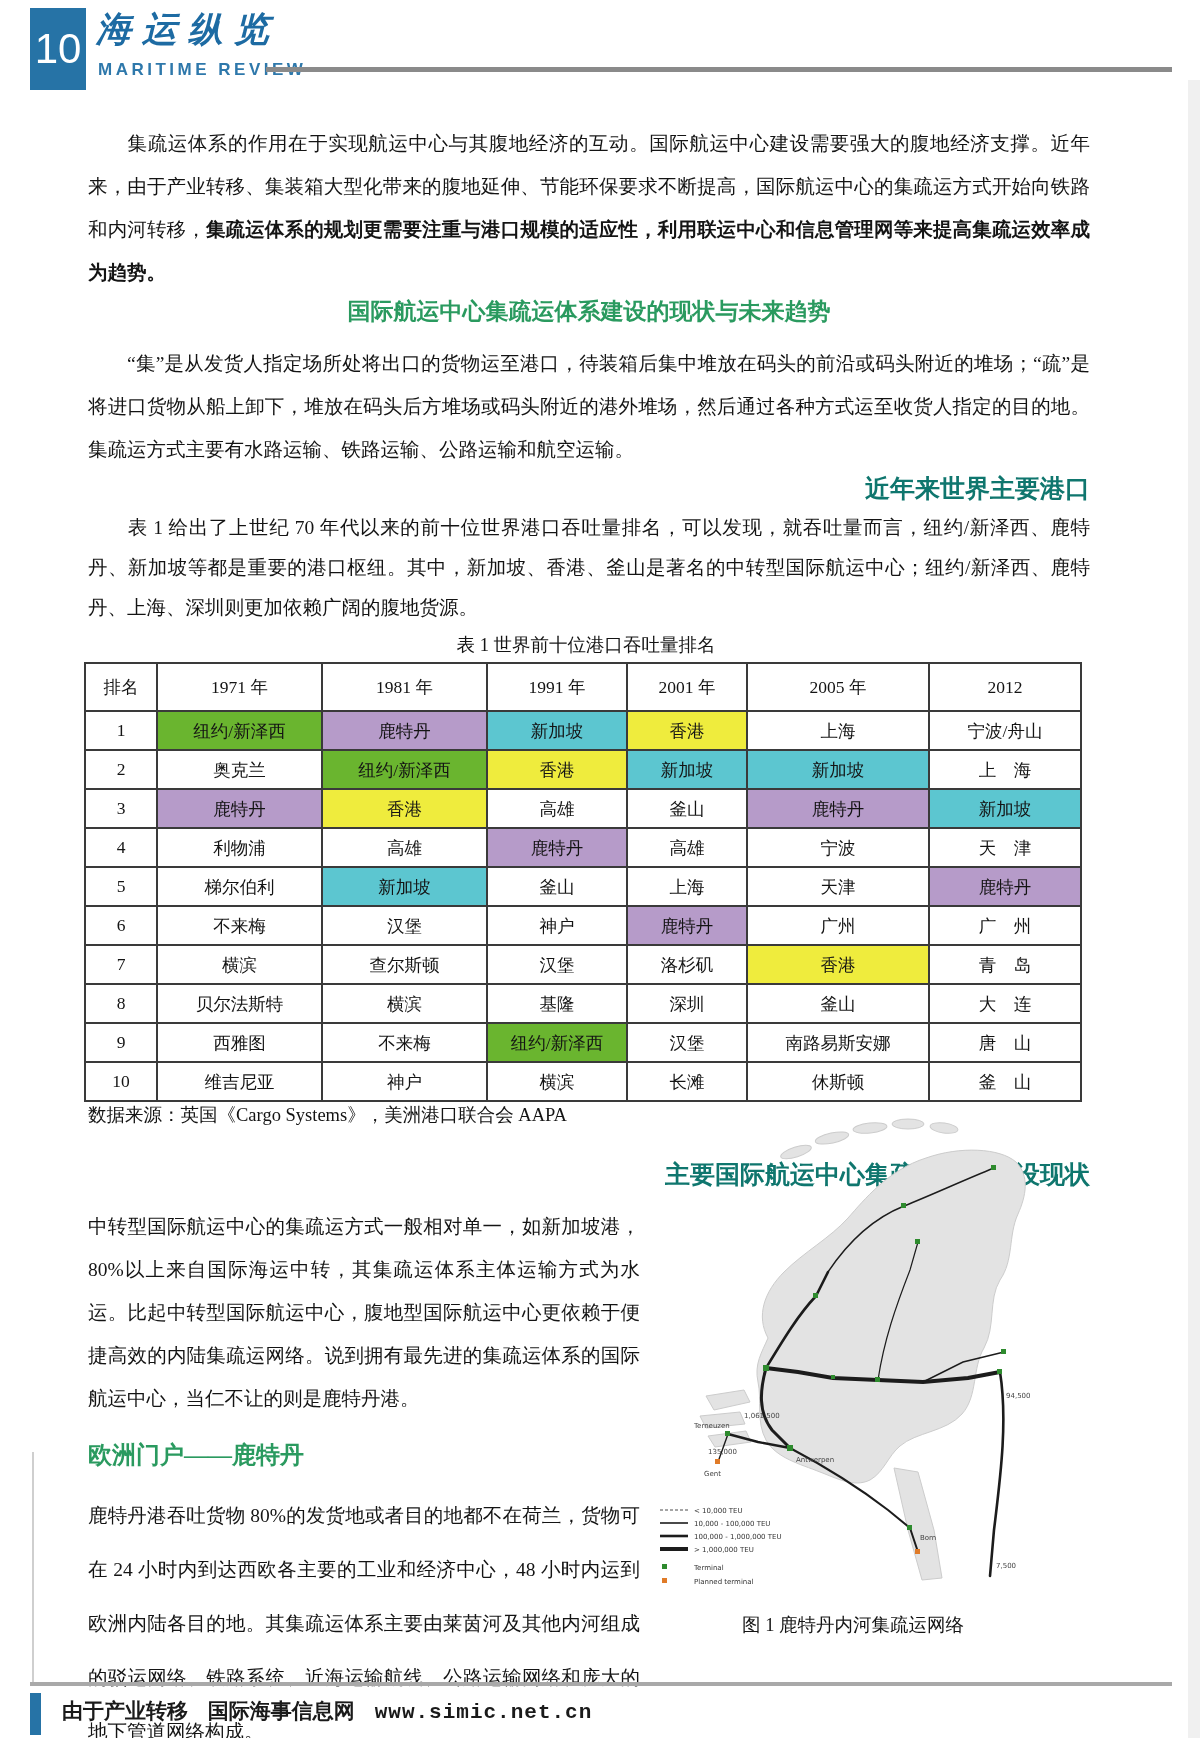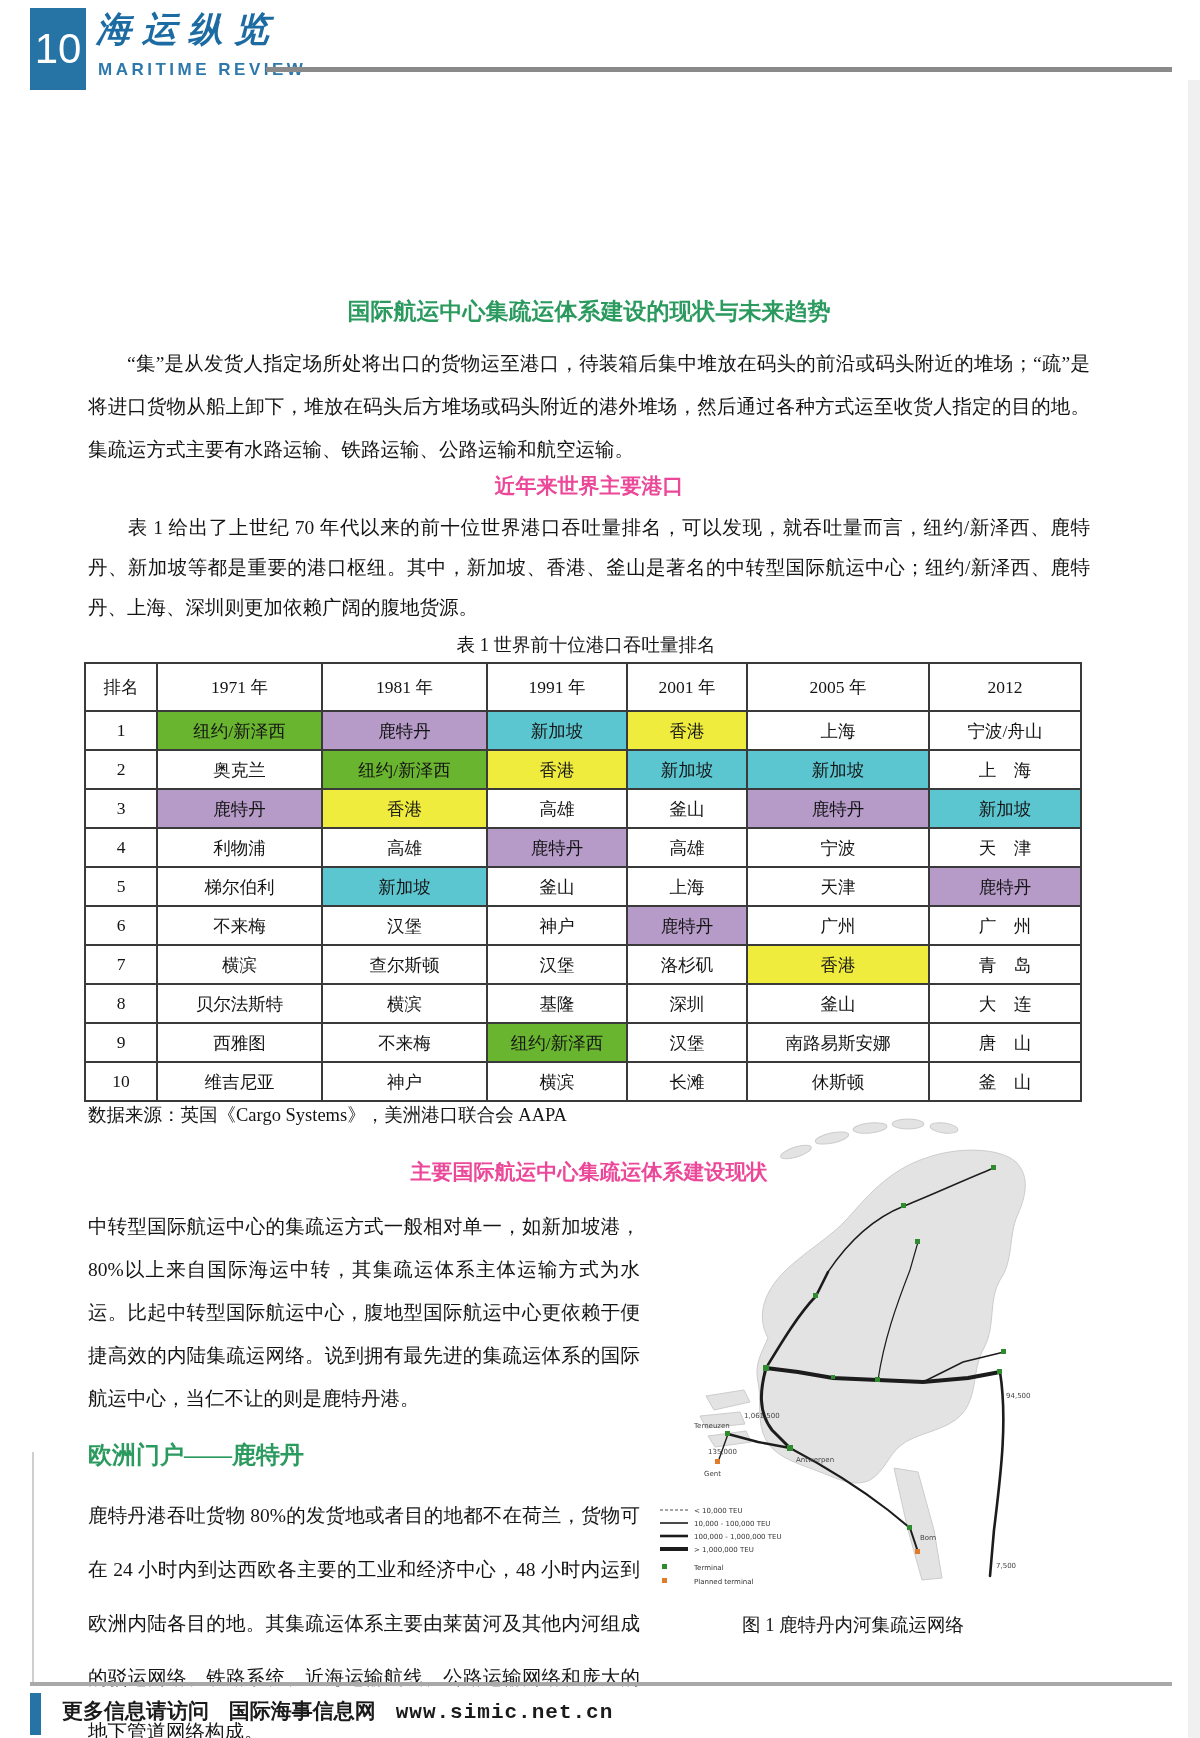--- a/index.html
+++ b/index.html
@@ -14,21 +14,21 @@
     font-family:"Liberation Sans",sans-serif;font-size:42px;display:flex;align-items:center;justify-content:center;}
   .brand-cn{left:96px;top:6px;font-size:35px;font-weight:bold;font-style:italic;color:#1d6ba3;letter-spacing:11px;white-space:nowrap;}
   .brand-en{left:98px;top:60px;font-family:"Liberation Sans",sans-serif;font-size:17px;font-weight:bold;
     color:#2e78ab;letter-spacing:3.5px;white-space:nowrap;}
   .header-rule{left:266px;top:67px;width:906px;height:5px;background:#8a8a8a;}
 
   
   .para{width:1002px;left:88px;font-size:19.5px;line-height:43px;text-align:justify;}
   .para .indent{display:inline-block;width:2em;}
   .main-title{left:88px;top:296px;width:1002px;text-align:center;font-size:23px;font-weight:bold;color:#2a9a5f;white-space:nowrap;}
-  .sec-head{left:88px;width:1002px;text-align:center;font-size:21px;font-weight:bold;color:#ec4899;}
+  .sec-head{left:88px;width:1002px;text-align:right;font-size:25px;font-weight:bold;color:#0f766e;}
 
   
   .tbl-caption{left:88px;top:632px;width:996px;text-align:center;font-size:18.5px;}
   table.rank{left:84px;top:662px;width:996px;border-collapse:collapse;table-layout:fixed;position:absolute;}
   table.rank th,table.rank td{border:2px solid #3a3a3a;text-align:center;vertical-align:middle;
     font-size:17.5px;font-weight:normal;padding:0;overflow:hidden;white-space:nowrap;}
   table.rank th{height:46px;}
   table.rank td{height:37px;}
   .tbl-source{left:88px;top:1102px;width:1000px;font-size:18.5px;}
 
@@ -53,20 +53,23 @@
 </head>
 <body>
 
 <div id="page">
 
   <div class="abs pagenum">10</div>
   <div class="abs brand-cn">海运纵览</div>
   <div class="abs brand-en">MARITIME REVIEW</div>
   <div class="abs header-rule"></div>
 
+  <div class="abs para" style="top:122px;">
+    <span class="indent"></span><span>集疏运体系的作用在于实现航运中心与其腹地经济的互动。国际航运中心建设需要强大的腹地经济支撑。近年来，由于产业转移、集装箱大型化带来的腹地延伸、节能环保要求不断提高，国际航运中心的集疏运方式开始向铁路和内河转移，</span><b>集疏运体系的规划更需要注重与港口规模的适应性，利用联运中心和信息管理网等来提高集疏运效率成为趋势。</b>
+  </div>
 
   <div class="abs main-title">国际航运中心集疏运体系建设的现状与未来趋势</div>
 
   <div class="abs para" style="top:342px;">
     <span class="indent"></span><span>“集”是从发货人指定场所处将出口的货物运至港口，待装箱后集中堆放在码头的前沿或码头附近的堆场；“疏”是将进口货物从船上卸下，堆放在码头后方堆场或码头附近的港外堆场，然后通过各种方式运至收货人指定的目的地。集疏运方式主要有水路运输、铁路运输、公路运输和航空运输。</span>
   </div>
   <div class="abs sec-head" style="top:472px;">近年来世界主要港口</div>
   <div class="abs para" style="top:508px;line-height:40px;">
     <span class="indent"></span><span>表 1 给出了上世纪 70 年代以来的前十位世界港口吞吐量排名，可以发现，就吞吐量而言，纽约/新泽西、鹿特丹、新加坡等都是重要的港口枢纽。其中，新加坡、香港、釜山是著名的中转型国际航运中心；纽约/新泽西、鹿特丹、上海、深圳则更加依赖广阔的腹地货源。</span>
   </div>
@@ -273,18 +276,18 @@
       <text x="46" y="484">Planned terminal</text>
     </g>
   </svg>
   <div class="abs fig-caption">图 1  鹿特丹内河集疏运网络</div>
 
   <div class="abs left-rule"></div>
   <div class="abs right-edge"></div>
   <div class="abs footer-rule"></div>
   <div class="abs footer-bar"></div>
   <div class="abs footer-text">
-    <span>更多信息请访问</span>
+    <span>由于产业转移</span>
     <span class="gap">国际海事信息网</span>
     <span class="url">www.simic.net.cn</span>
   </div>
 
 </div>
 
 </body></html>

